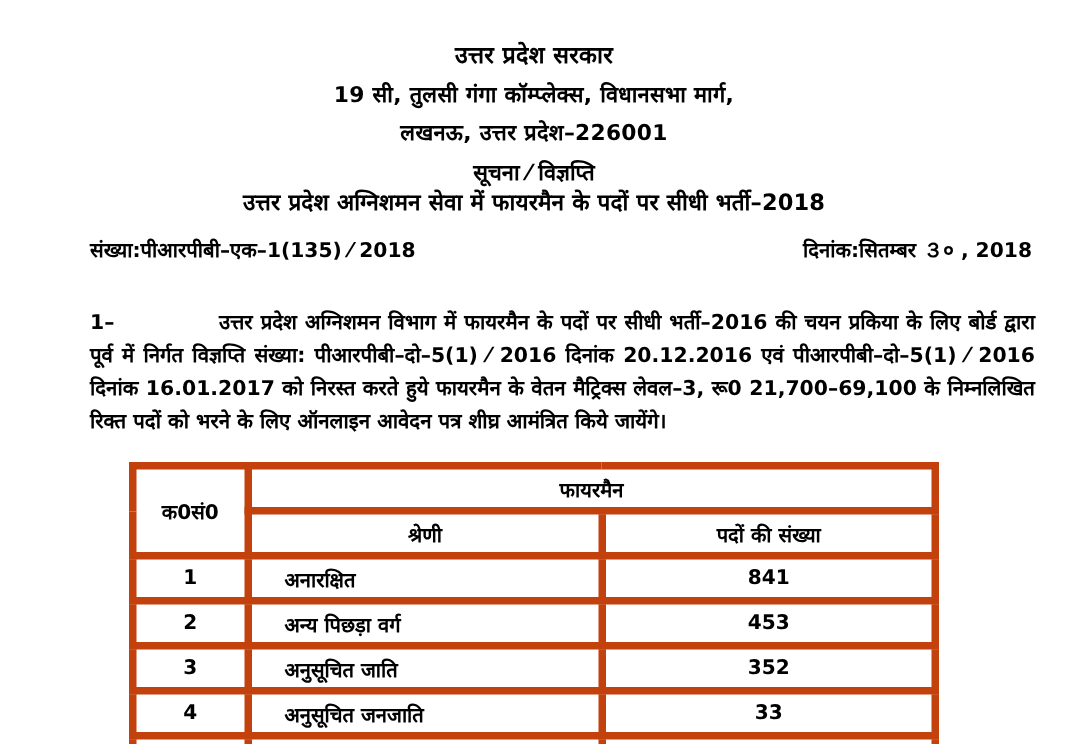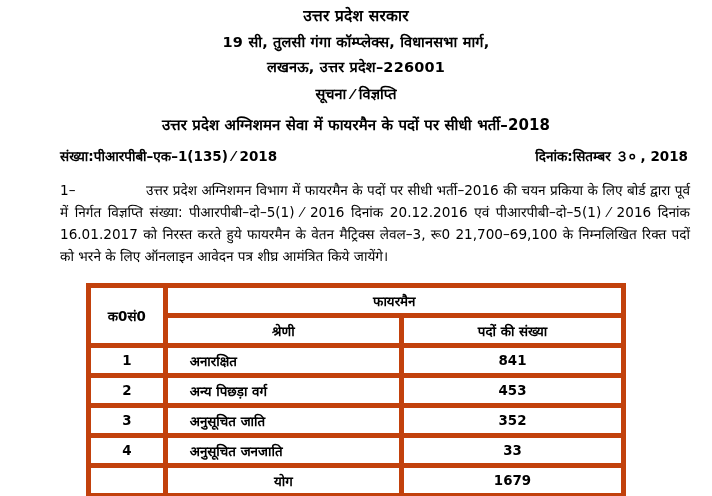--- a/index.html
+++ b/index.html
@@ -21,51 +21,50 @@
     padding: 0;
     box-sizing: border-box;
   }
   .center {
     text-align: center;
   }
   .hdr-line {
     font-weight: bold;
     letter-spacing: 0.2px;
   }
-  .l1 { font-size: 15.5px; margin-top: 4px; }
+  .l1 { font-size: 15.5px; margin-top: 25px; }
   .l2 { font-size: 15.5px; margin-top: 5px; }
   .l3 { font-size: 14.5px; margin-top: 5px; }
   .l4 { font-size: 14.5px; margin-top: 5px; }
   .notice {
     font-size: 14.5px;
     margin-top: 7px;
     font-weight: bold;
   }
   .title {
     font-size: 15px;
     font-weight: bold;
-    margin-top: 11px;
     letter-spacing: 0.1px;
   }
   .refrow {
     margin-top: 13px;
     padding: 0 18px 0 60px;
     font-size: 13.5px;
     font-weight: bold;
     display: flex;
     justify-content: space-between;
     align-items: baseline;
   }
   .refno { white-space: nowrap; }
   .refdate { white-space: nowrap; padding-right: 6px; }
   .para {
-    margin-top: 13px;
+    margin-top: 28px;
     padding: 0 22px 0 60px;
     font-size: 13.6px;
-    font-weight: normal;
+    font-weight: bold;
     line-height: 1.62;
     text-align: justify;
   }
   .para .idx {
     display: inline-block;
     width: 42px;
   }
   .para .indent {
     display: inline-block;
     width: 44px;

